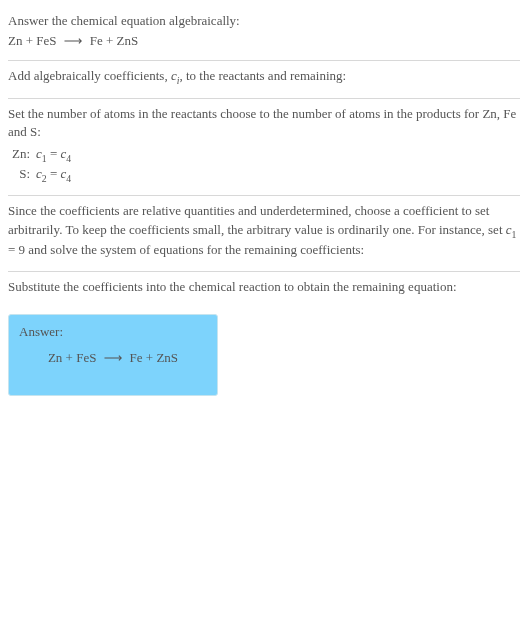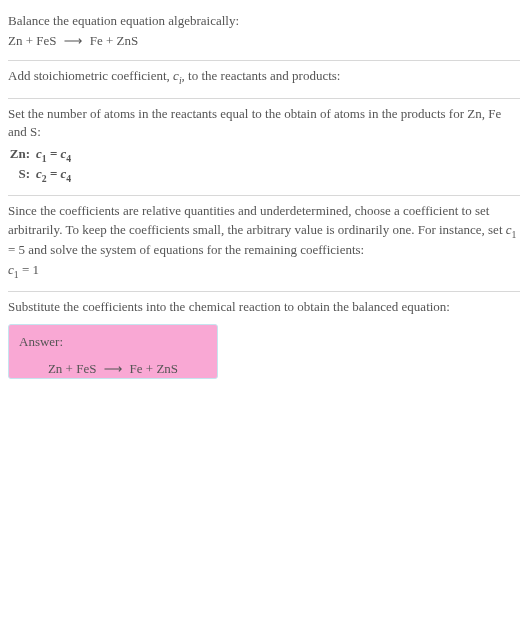--- a/index.html
+++ b/index.html
@@ -28,103 +28,101 @@
     .equation-line {
       margin-top: 2px;
     }
     .arrow {
       display: inline-block;
       margin: 0 4px;
     }
     .atom-table {
       margin-top: 4px;
       margin-left: 0;
-      font-weight: bold;
     }
     .atom-row {
       display: flex;
       align-items: baseline;
     }
     .atom-label {
       width: 28px;
       text-align: right;
       padding-right: 6px;
     }
     .coeff-list {
       margin-top: 2px;
     }
     .coeff-list div {
       margin: 0;
     }
     .answer-box {
-      background: #f9a8d4;
+      background: #7dd3fc;
       border: 1px solid #c5e4ef;
       border-radius: 3px;
-      padding: 8px 10px 0 10px;
+      padding: 8px 10px 27px 10px;
       width: 210px;
-      margin-top: 8px;
+      margin-top: 18px;
     }
     .answer-label {
       margin-bottom: 8px;
     }
     .answer-equation {
       text-align: center;
     }
     sub {
       font-size: 0.75em;
     }
     .ital {
       font-style: italic;
     }
   </style>
 </head>
 <body>
 
 <div class="container">
 
   <div class="section">
-    <div>Balance the equation equation algebraically:</div>
+    <div>Answer the chemical equation algebraically:</div>
     <div class="equation-line">
       <span>Zn + FeS</span>
       <span class="arrow">⟶</span>
       <span>Fe + ZnS</span>
     </div>
   </div>
 
   <div class="section">
     <div>
-      <span>Add stoichiometric coefficient, </span><span class="ital">c</span><sub class="ital">i</sub><span>, to the reactants and products:</span>
+      <span>Add algebraically coefficients, </span><span class="ital">c</span><sub class="ital">i</sub><span>, to the reactants and remaining:</span>
     </div>
   </div>
 
   <div class="section">
-    <div>Set the number of atoms in the reactants equal to the obtain of atoms in the products for Zn, Fe and S:</div>
+    <div>Set the number of atoms in the reactants choose to the number of atoms in the products for Zn, Fe and S:</div>
     <div class="atom-table">
       <div class="atom-row">
         <div class="atom-label">Zn:</div>
         <div><span class="ital">c</span><sub>1</sub><span> = </span><span class="ital">c</span><sub>4</sub></div>
       </div>
       <div class="atom-row">
         <div class="atom-label">S:</div>
         <div><span class="ital">c</span><sub>2</sub><span> = </span><span class="ital">c</span><sub>4</sub></div>
       </div>
     </div>
   </div>
 
   <div class="section">
     <div>
-      <span>Since the coefficients are relative quantities and underdetermined, choose a coefficient to set arbitrarily. To keep the coefficients small, the arbitrary value is ordinarily one. For instance, set </span><span class="ital">c</span><sub>1</sub><span> = 5 and solve the system of equations for the remaining coefficients:</span>
+      <span>Since the coefficients are relative quantities and underdetermined, choose a coefficient to set arbitrarily. To keep the coefficients small, the arbitrary value is ordinarily one. For instance, set </span><span class="ital">c</span><sub>1</sub><span> = 9 and solve the system of equations for the remaining coefficients:</span>
     </div>
     <div class="coeff-list">
-      <div><span class="ital">c</span><sub>1</sub><span> = 1</span></div>
     </div>
   </div>
 
   <div class="section">
-    <div>Substitute the coefficients into the chemical reaction to obtain the balanced equation:</div>
+    <div>Substitute the coefficients into the chemical reaction to obtain the remaining equation:</div>
     <div class="answer-box">
       <div class="answer-label">Answer:</div>
       <div class="answer-equation">
         <span>Zn + FeS</span>
         <span class="arrow">⟶</span>
         <span>Fe + ZnS</span>
       </div>
     </div>
   </div>
 

